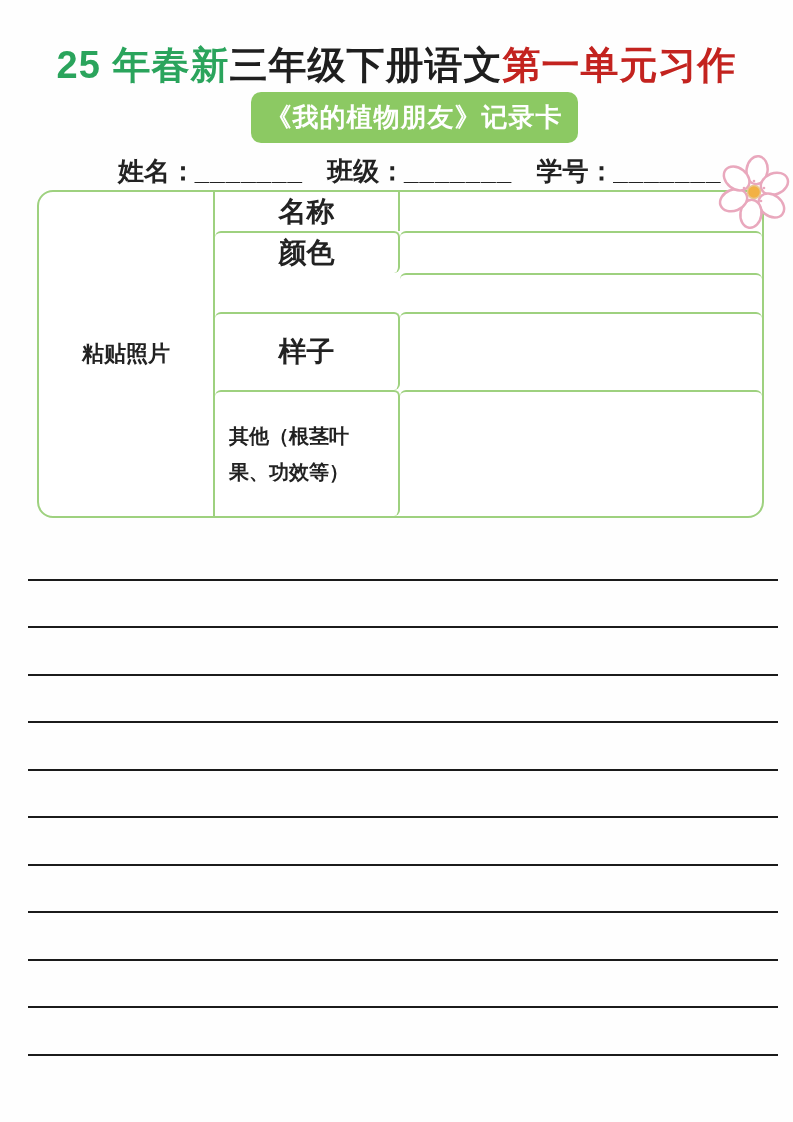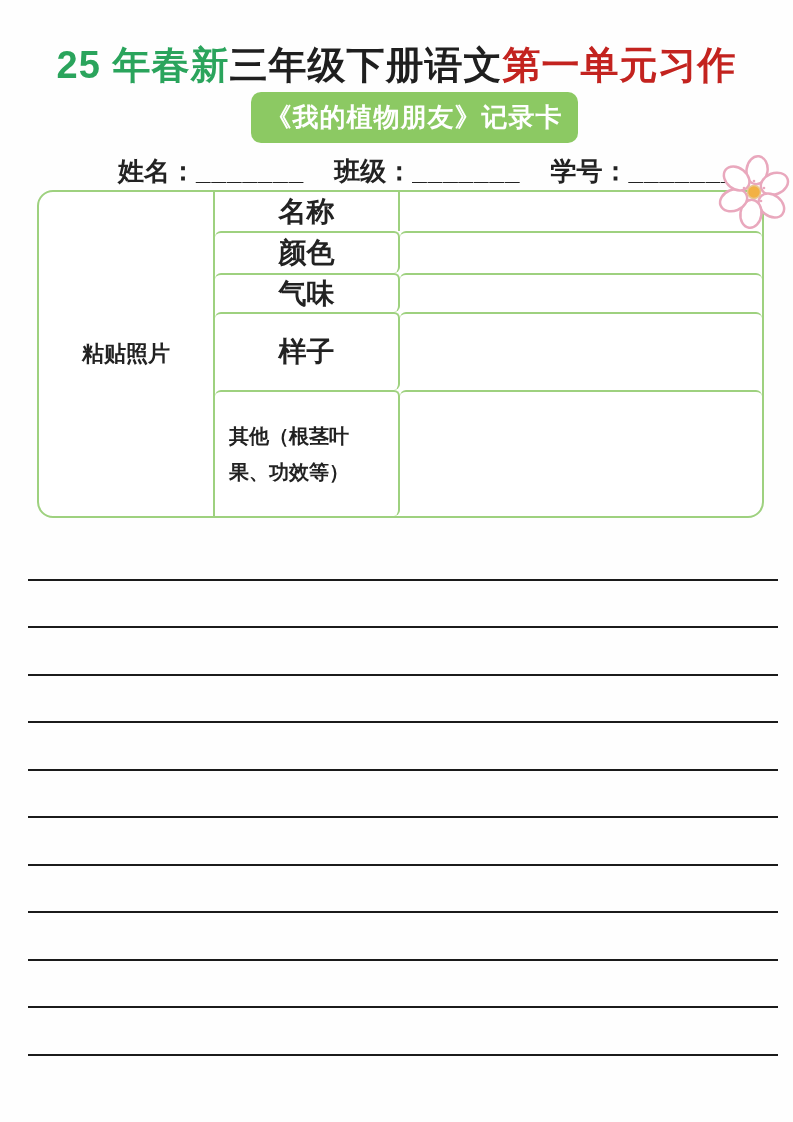--- a/index.html
+++ b/index.html
@@ -44,28 +44,28 @@
     border-radius: 10px;
     white-space: nowrap;
     margin-left: 35px;
   }
 
   
   .student-row {
     position: absolute;
     top: 154px; left: 118px;
     display: flex;
-    gap: 30px;
+    gap: 23px;
     font-size: 26px;
     font-weight: 600;
     color: var(--text-dark);
     white-space: nowrap;
   }
   .field { display: inline-flex; align-items: baseline; }
-  .fblank { letter-spacing: 1px; }
+  .fblank { letter-spacing: 1px; font-style: italic; }
 
   
   .record-table {
     position: absolute;
     left: 37px; top: 190px;
     width: 727px; height: 328px;
     border: 2.5px solid var(--table-border);
     border-radius: 16px;
     display: grid;
     grid-template-columns: 176px 185px 1fr;
@@ -145,21 +145,20 @@
     <div class="photo-cell">
       <span>粘贴照片</span>
     </div>
 
     <div class="label-cell">名称</div>
     <div class="value-cell"></div>
 
     <div class="label-cell row2">颜色</div>
     <div class="value-cell row2"></div>
 
-    <div class="label-cell row2">气味</div>
     <div class="value-cell row2"></div>
 
     <div class="label-cell row2">样子</div>
     <div class="value-cell row2"></div>
 
     <div class="label-cell row2 label-other">其他（根茎叶
 果、功效等）</div>
     <div class="value-cell row2"></div>
   </div>
 

